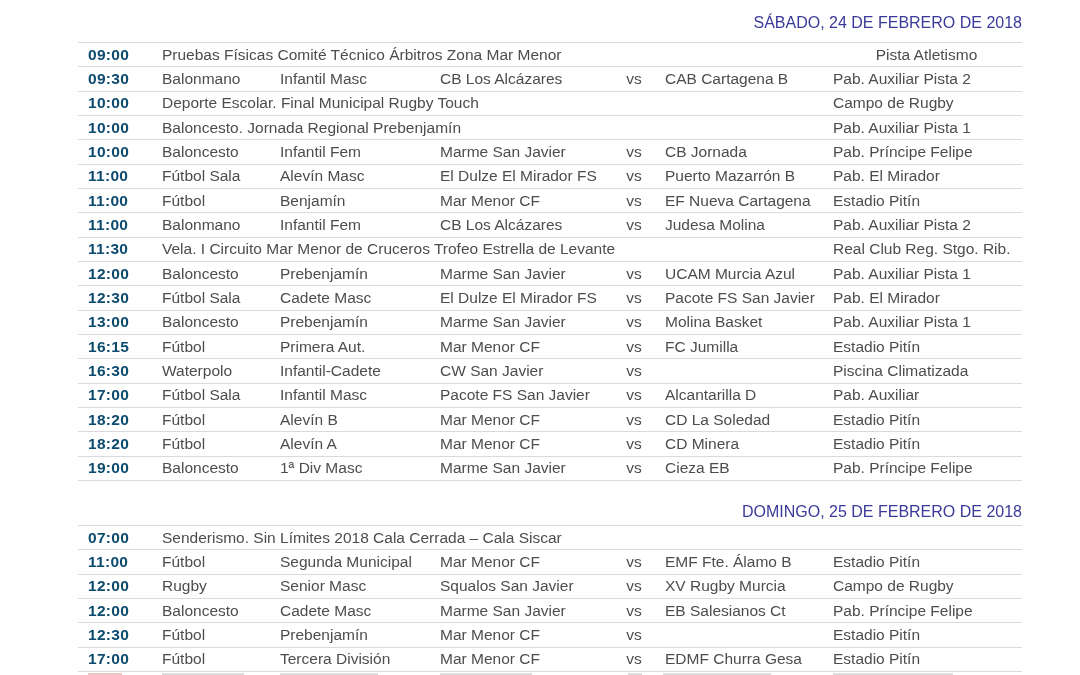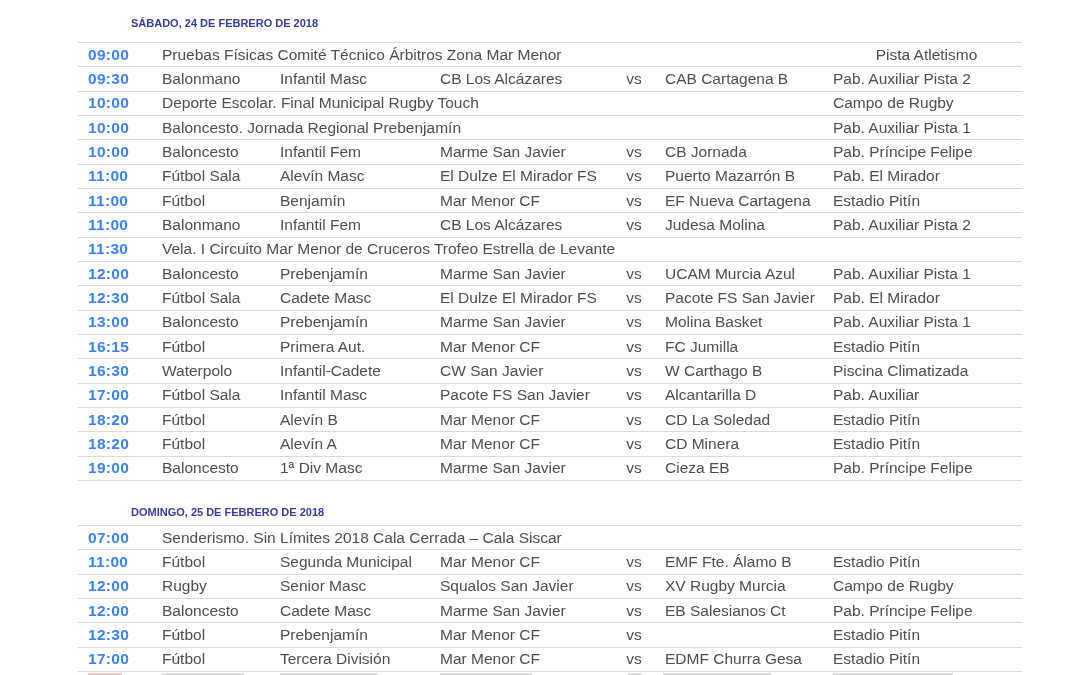--- a/index.html
+++ b/index.html
@@ -3,35 +3,36 @@
 <meta charset="utf-8">
 <style>
   html,body{margin:0;padding:0;background:#ffffff;}
   body{width:1080px;height:675px;overflow:hidden;font-family:"Liberation Sans",sans-serif;}
   .page{position:relative;width:1080px;height:675px;background:#ffffff;overflow:hidden;}
   .content{position:absolute;left:78px;top:0;width:944px;}
   .section{width:944px;}
   .date-header{
     margin:14px 0 10px 53px;
     height:18px;line-height:18px;
-    font-size:11px;font-weight:bold;color:#3A3A9B;
+    font-size:16px;font-weight:normal;color:#3A3A9B;
     white-space:nowrap;
+    text-align:right;
   }
   .section + .section .date-header{margin-top:22px;margin-bottom:4px;}
   .rows{border-bottom:1px solid #DADADA;}
   .row{
     display:grid;
     grid-template-columns:84px 118px 160px 179px 30px 184px 1fr;
     height:24.33px;box-sizing:border-box;
     align-items:center;
     border-top:1px solid #DADADA;
     font-size:15.5px;color:#4D4D4D;
   }
   .c{white-space:nowrap;overflow:hidden;}
-  .c.time{color:#3b82f6;font-weight:bold;padding-left:10px;letter-spacing:0.3px;}
+  .c.time{color:#0c4a6e;font-weight:bold;padding-left:10px;letter-spacing:0.3px;}
   .c.event{grid-column:2 / 7;}
   .c.vs{text-align:center;}
   .c.away{padding-left:16px;}
   .c.venue{padding-right:2px;}
   
   .partial-row{position:absolute;left:0;top:673px;width:1080px;height:2px;}
   .partial-row .bar{position:absolute;top:0;height:2px;background:rgba(100,100,100,0.22);}
   .partial-row .bar.red{background:rgba(193,74,68,0.30);}
 </style>
 </head>
@@ -98,20 +99,21 @@
             <div class="c sport">Balonmano</div>
             <div class="c category">Infantil Fem</div>
             <div class="c home">CB Los Alcázares</div>
             <div class="c vs">vs</div>
             <div class="c away">Judesa Molina</div>
             <div class="c venue" style="grid-column: 7;">Pab. Auxiliar Pista 2</div>
           </div>
           <div class="row">
             <div class="c time">11:30</div>
             <div class="c event">Vela. I Circuito Mar Menor de Cruceros Trofeo Estrella de Levante</div>
+            <div class="c venue" style="grid-column: 7;">Real Club Reg. Stgo. Rib.</div>
           </div>
           <div class="row">
             <div class="c time">12:00</div>
             <div class="c sport">Baloncesto</div>
             <div class="c category">Prebenjamín</div>
             <div class="c home">Marme San Javier</div>
             <div class="c vs">vs</div>
             <div class="c away">UCAM Murcia Azul</div>
             <div class="c venue" style="grid-column: 7;">Pab. Auxiliar Pista 1</div>
           </div>
@@ -141,21 +143,20 @@
             <div class="c vs">vs</div>
             <div class="c away">FC Jumilla</div>
             <div class="c venue" style="grid-column: 7;">Estadio Pitín</div>
           </div>
           <div class="row">
             <div class="c time">16:30</div>
             <div class="c sport">Waterpolo</div>
             <div class="c category">Infantil-Cadete</div>
             <div class="c home">CW San Javier</div>
             <div class="c vs">vs</div>
-            <div class="c away">W Carthago B</div>
             <div class="c venue" style="grid-column: 7;">Piscina Climatizada</div>
           </div>
           <div class="row">
             <div class="c time">17:00</div>
             <div class="c sport">Fútbol Sala</div>
             <div class="c category">Infantil Masc</div>
             <div class="c home">Pacote FS San Javier</div>
             <div class="c vs">vs</div>
             <div class="c away">Alcantarilla D</div>
             <div class="c venue" style="grid-column: 7;">Pab. Auxiliar</div>

